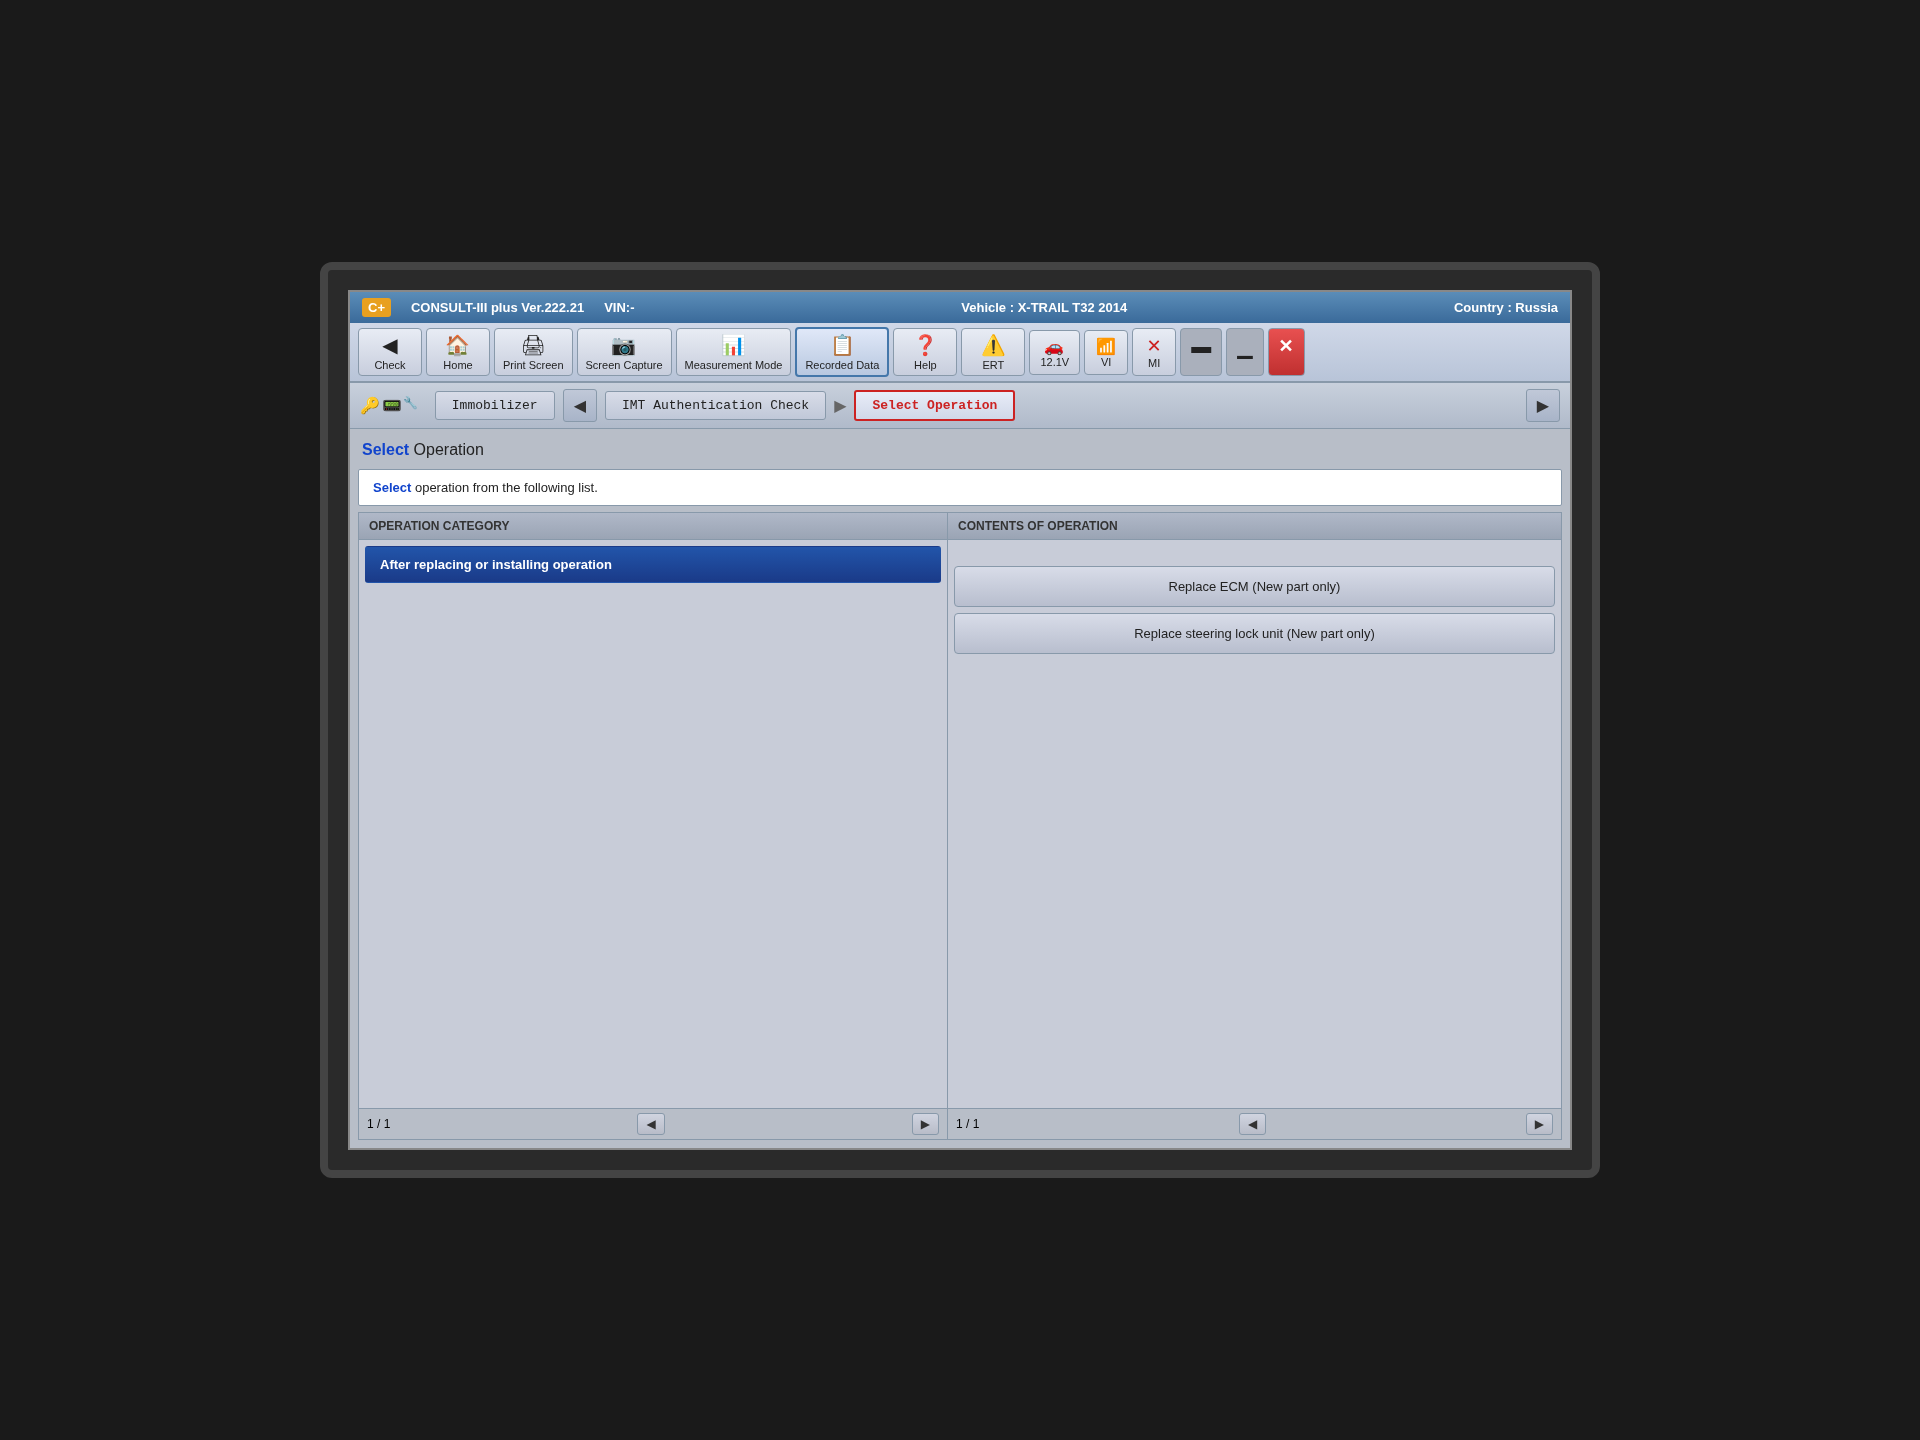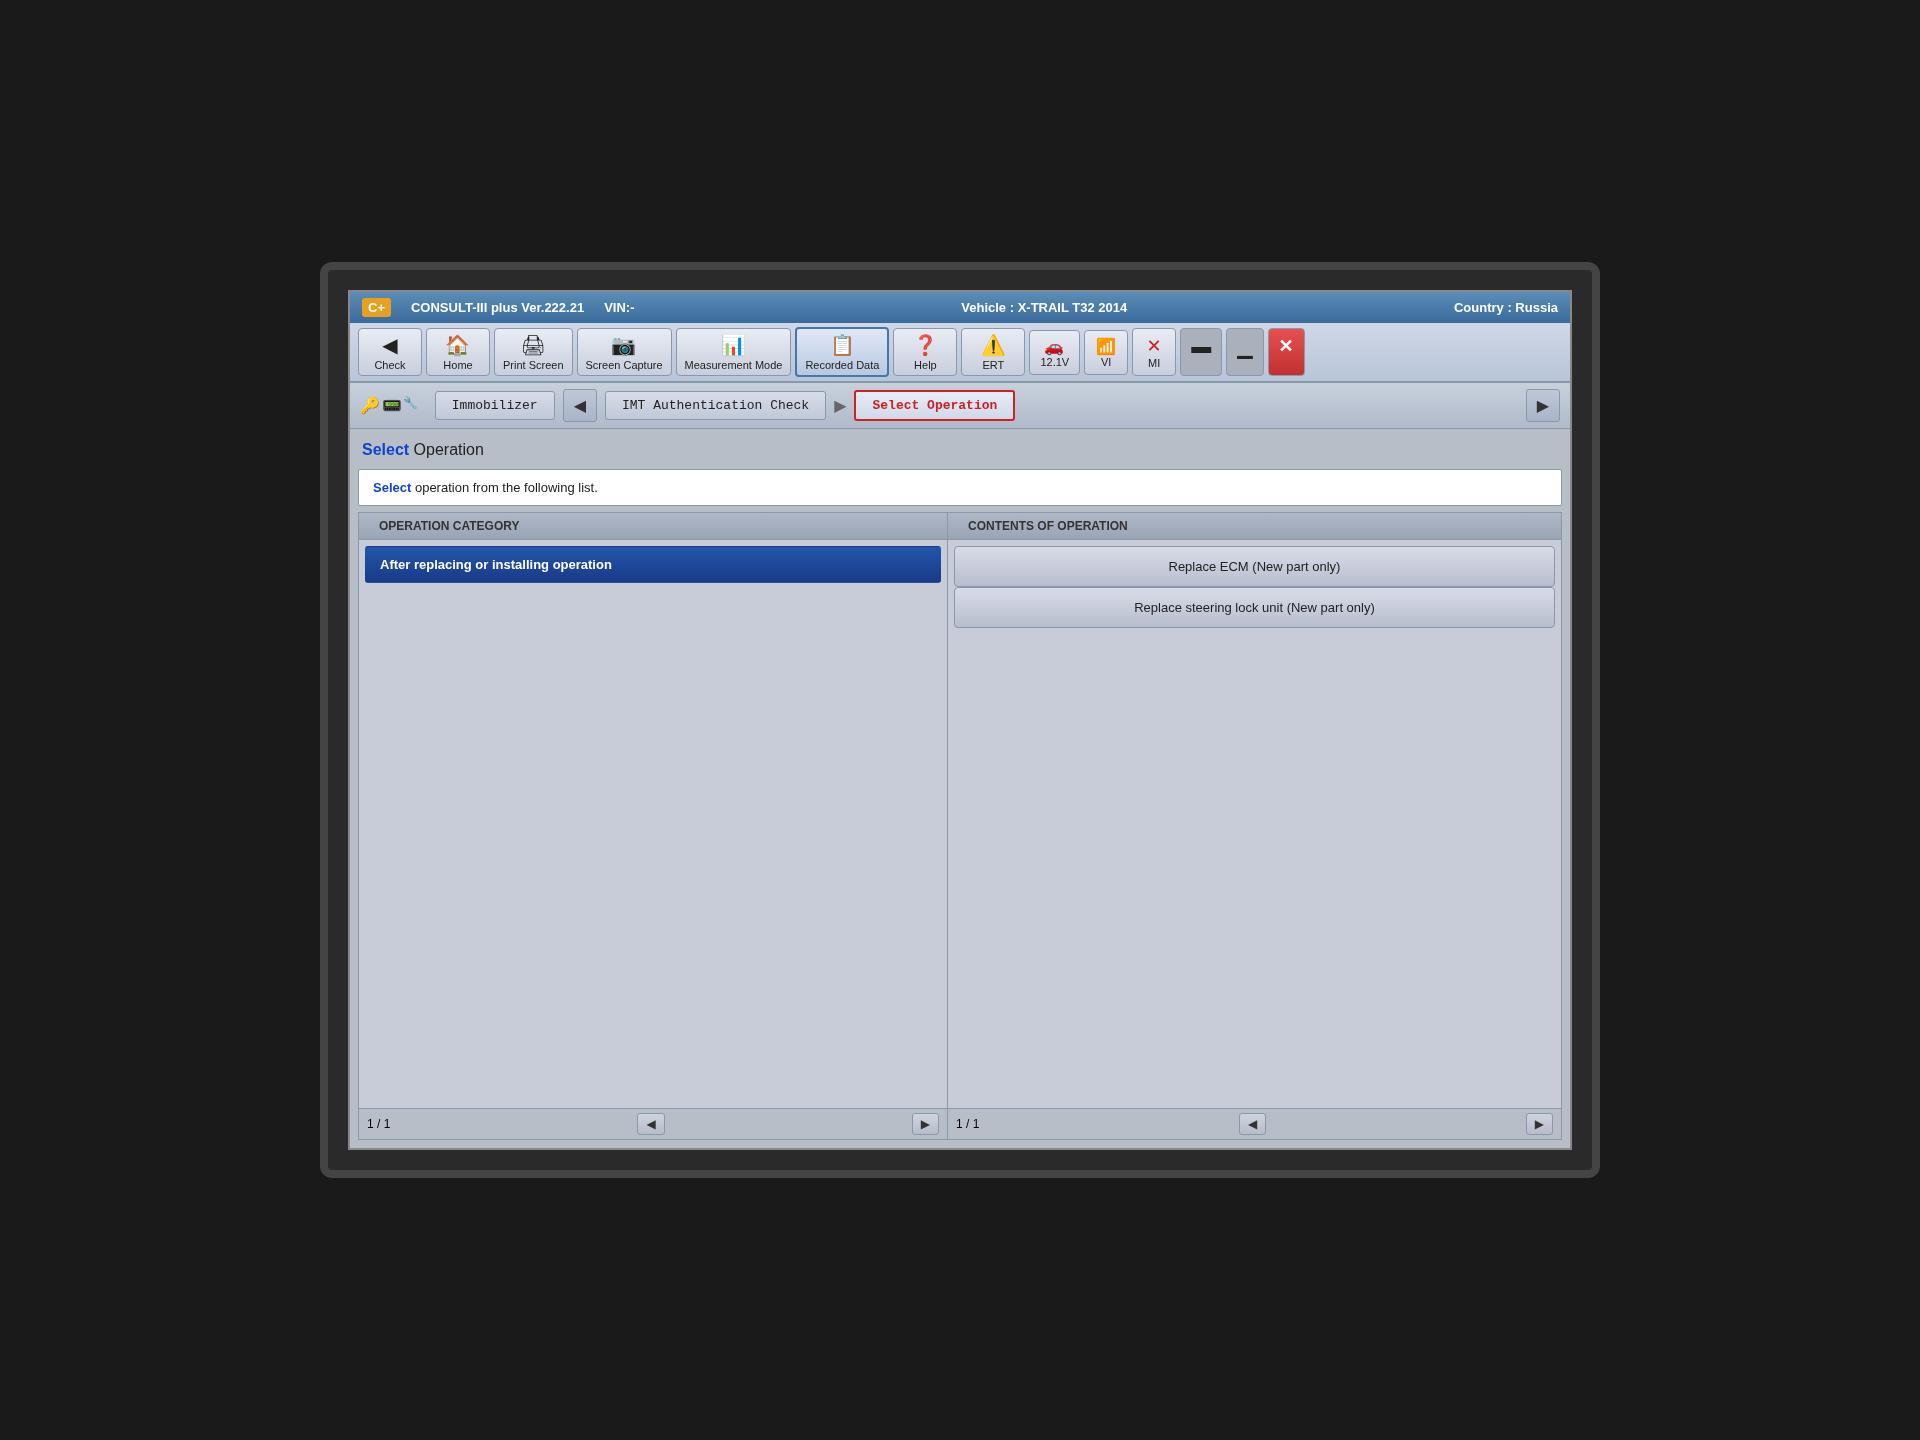--- a/index.html
+++ b/index.html
@@ -185,21 +185,21 @@
     .left-panel {
       width: 49%;
       background: #c8ccd8;
       border-right: 1px solid #8899aa;
       display: flex;
       flex-direction: column;
     }
     .panel-header {
       background: linear-gradient(to bottom, #b0b8c8, #9aa4b4);
       border-bottom: 1px solid #8899aa;
-      padding: 6px 20px;
+      padding: 6px 10px;
       font-size: 12px;
       font-weight: bold;
       color: #333;
       text-transform: uppercase;
     }
     .panel-content {
       flex: 1;
       padding: 6px;
       display: flex;
       flex-direction: column;
@@ -228,20 +228,22 @@
       flex: 1;
       background: #c8ccd8;
       display: flex;
       flex-direction: column;
     }
     .right-content {
       flex: 1;
       padding: 6px;
       display: flex;
       flex-direction: column;
+      gap: 6px;
+      margin-top: 20px;
     }
     .content-btn {
       padding: 12px 14px;
       font-size: 13px;
       cursor: pointer;
       border-radius: 4px;
       border: 1px solid #8899aa;
       background: linear-gradient(to bottom, #d8dce8, #b8bece);
       color: #222;
       text-align: center;

